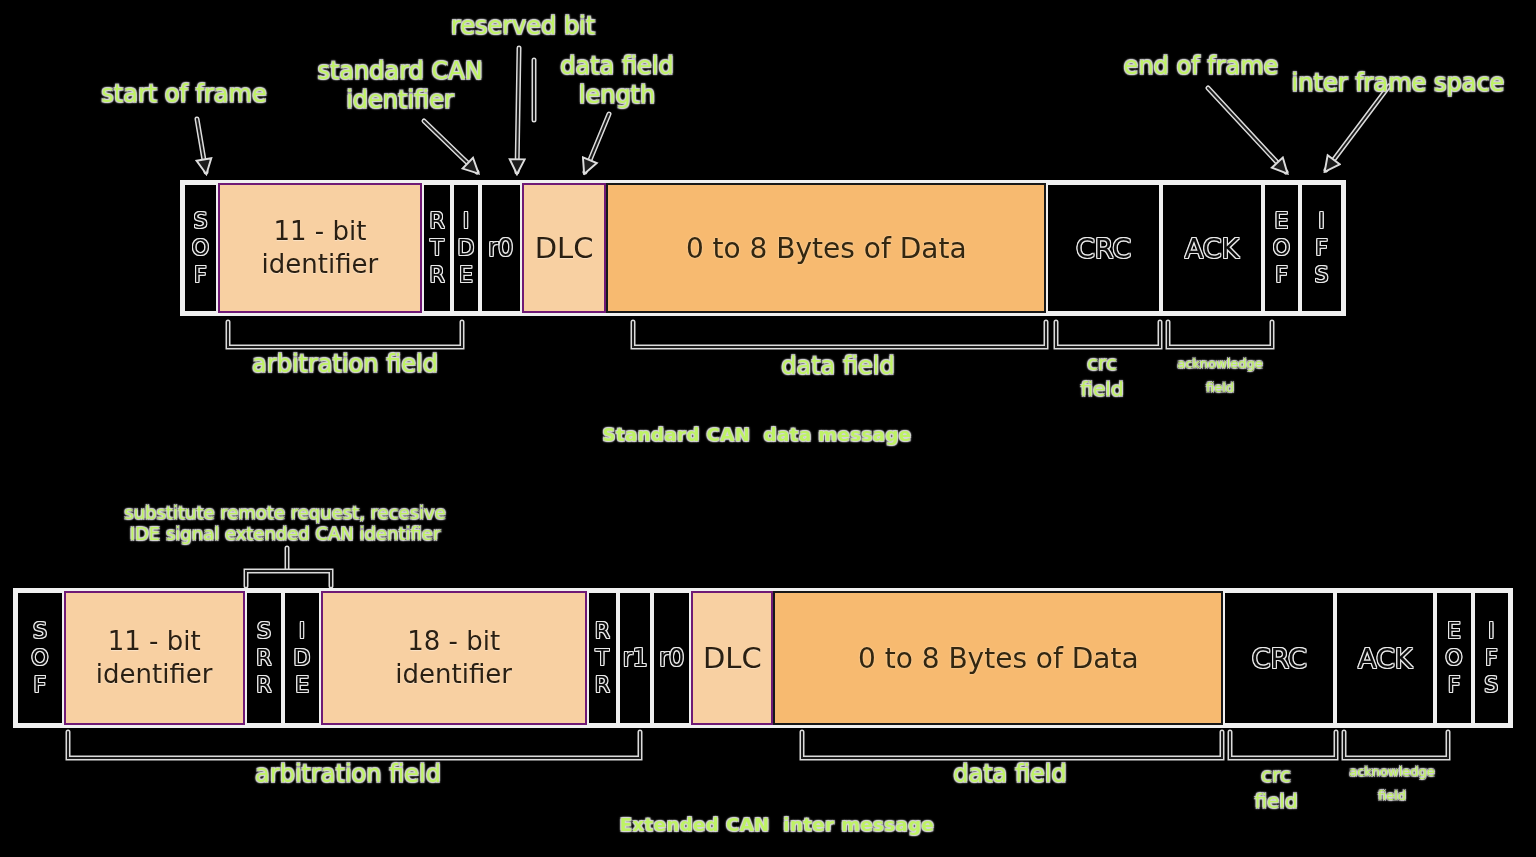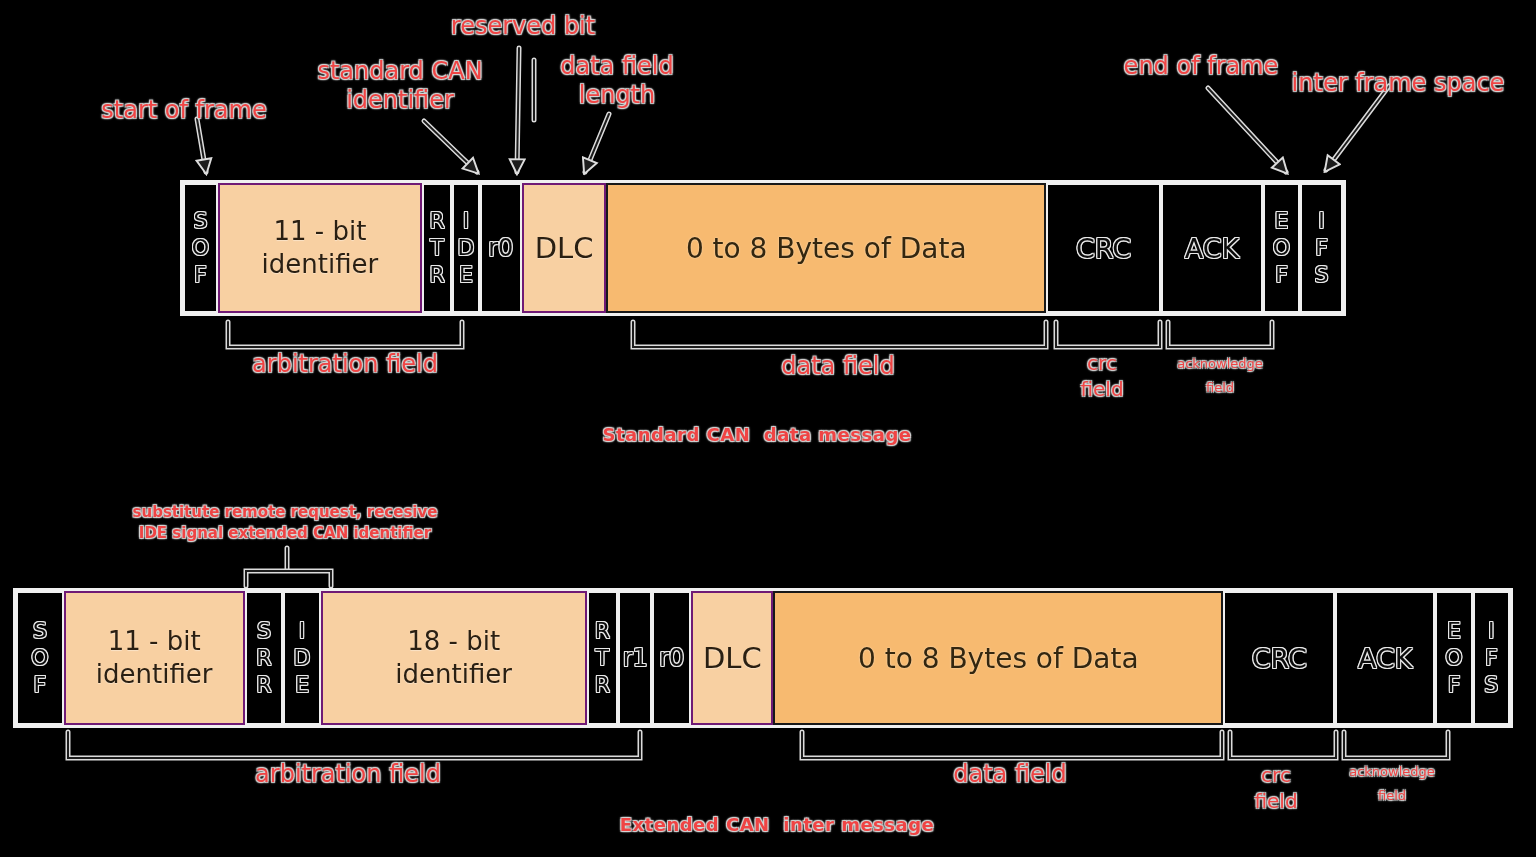--- a/index.html
+++ b/index.html
@@ -49,30 +49,30 @@
   }
   .dlc-label  { font-size:29px; }
   .data-label { font-size:28px; color:#33260f;
     text-shadow:0 0 2px rgba(255,255,255,0.55); }
   .crc-label  { font-size:27px; }
 
   
   .callout {
     position:absolute; transform:translateX(-50%);
     text-align:center; font-size:24px; line-height:29px;
-    color:#ef4444;
+    color:#bef264;
     text-shadow:
       -1px -1px 1px #d6d6d6, 1px -1px 1px #d6d6d6,
       -1px  1px 1px #d6d6d6, 1px  1px 1px #d6d6d6,
        0 0 3px #cfcfcf;
     white-space:nowrap;
   }
   .preline { white-space:pre-line; }
   .prewrap { white-space:pre-wrap; }
-  .small  { font-size:15px; line-height:21px;font-weight:bold; }
+  .small  { font-size:18px; line-height:21px; }
   .crcsz  { font-size:20px; line-height:26px; }
   .acksz  { font-size:13px; line-height:24px; }
   .title  { font-weight:bold; font-size:18px; letter-spacing:0.5px; }
 
   
   .halo-line { stroke:#dcdcdc; stroke-width:5; fill:none; stroke-linecap:round; }
   .core-line { stroke:#1c1c1c; stroke-width:2; fill:none; stroke-linecap:round; }
 </style>
 </head>
 <body>
@@ -182,21 +182,21 @@
       <span class="outlined crc-label">ACK</span>
     </div>
   <div class="cell dark" style="flex:0 0 3.2%">
       <span class="outlined vstack">EOF</span>
     </div>
   <div class="cell dark" style="flex:0 0 3.7%">
       <span class="outlined vstack">IFS</span>
     </div>
 </div>
 
-<div class="callout" style="left:184px; top:96px;">start of frame</div>
+<div class="callout" style="left:184px; top:80px;">start of frame</div>
 <div class="callout preline" style="left:400px; top:57px;">standard CAN
 identifier</div>
 <div class="callout" style="left:523px; top:12px;">reserved bit</div>
 <div class="callout preline" style="left:617px; top:52px;">data field
 length</div>
 <div class="callout" style="left:1185px; top:52px;margin-left:16px;">end of frame</div>
 <div class="callout" style="left:1398px; top:48px;margin-top:21px;">inter frame space</div>
 
 <div class="callout" style="left:345px; top:350px;">arbitration field</div>
 <div class="callout" style="left:838px; top:352px;">data field</div>

